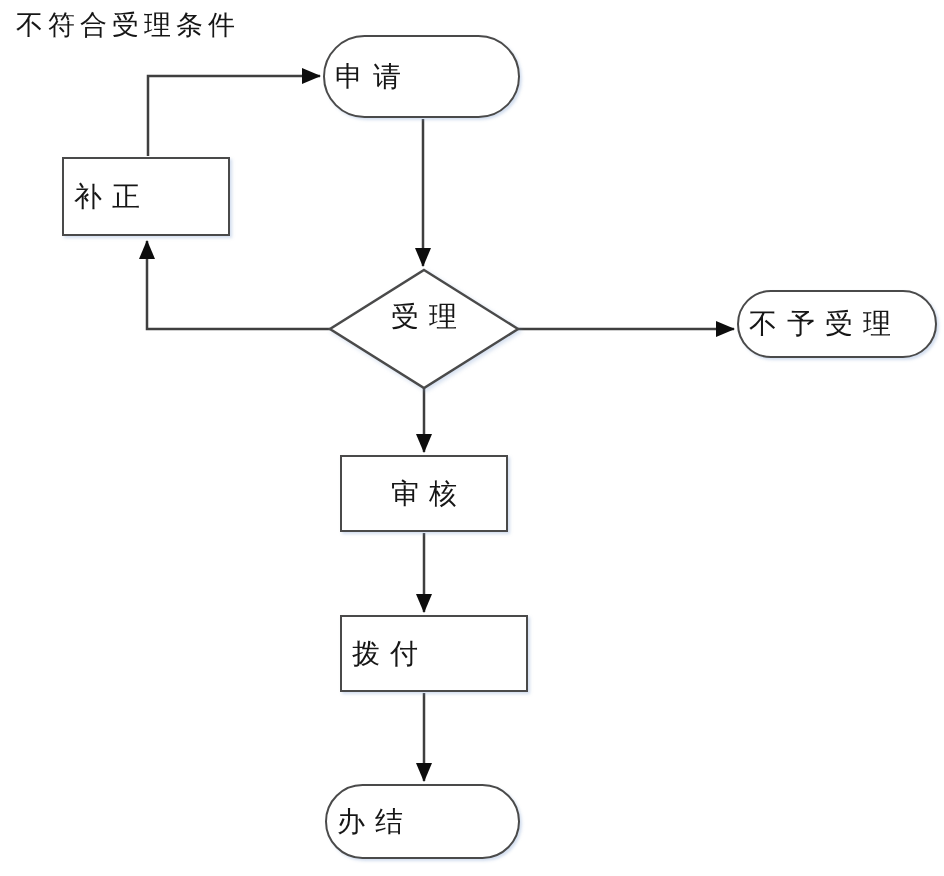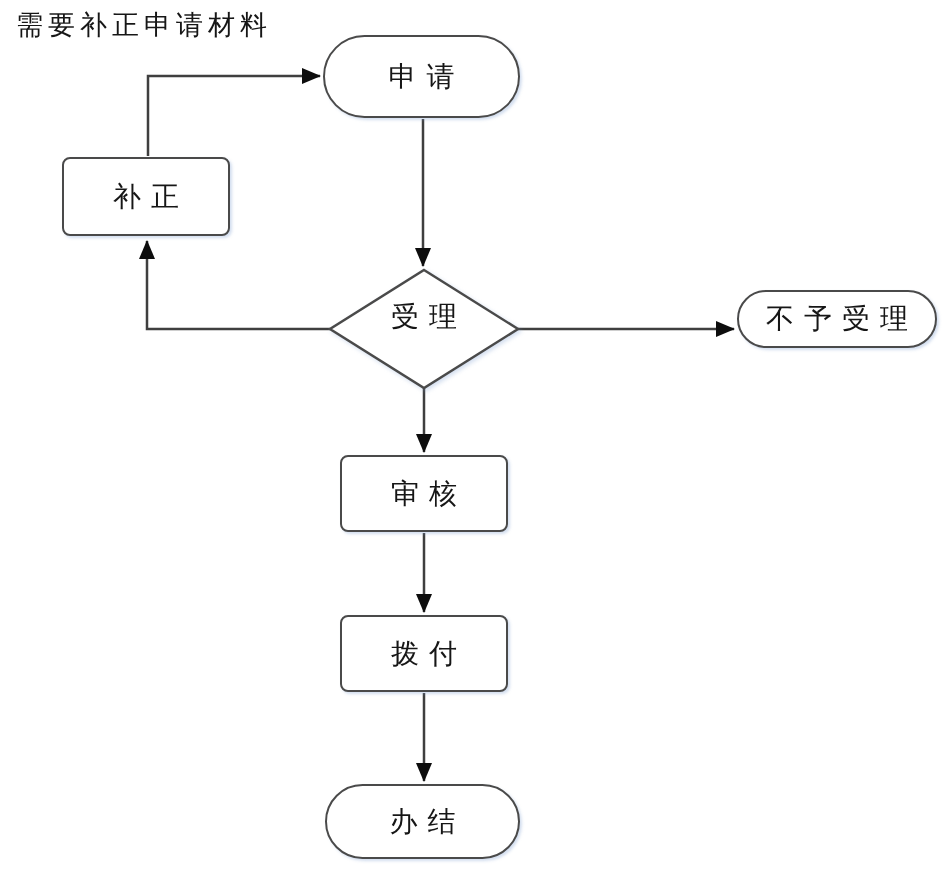--- a/index.html
+++ b/index.html
@@ -33,53 +33,52 @@
     stroke-width: 2.5;
     filter: drop-shadow(2px 2px 2px rgba(130, 160, 210, 0.35));
   }
   .node {
     position: absolute;
     box-sizing: border-box;
     background: #ffffff;
     border: 2.5px solid #4a4a4a;
     display: flex;
     align-items: center;
-    justify-content: center;
     box-shadow: 2px 2px 3px rgba(130, 160, 210, 0.35);
   }
   .node-label, .diamond-label {
     color: #161616;
     font-size: 28px;
     letter-spacing: 10px;
     text-indent: 10px;
     white-space: nowrap;
   }
   .stadium { border-radius: 42px; }
-  .rect { border-radius: 8px; }
+  .rect { border-radius: 0; }
   .diamond-text {
     position: absolute;
     display: flex;
     align-items: flex-start;
     justify-content: center;
     background: transparent;
   }
   .float-label {
     position: absolute;
     color: #161616;
     font-size: 27px;
     letter-spacing: 5px;
     white-space: nowrap;
   }
   
   #node-apply      { left: 323px; top: 35px;  width: 197px; height: 83px; }
   #node-correction { left: 62px;  top: 157px; width: 168px; height: 79px; }
   #diamond-text-accept { left: 354px; top: 298px; width: 140px; height: 60px; }
-  #node-reject     { left: 737px; top: 290px; width: 200px; height: 58px; border-radius: 40px; }
-  #node-review     { left: 340px; top: 455px; width: 168px; height: 77px; }
-  #node-disburse   { left: 340px; top: 615px; width: 168px; height: 77px; }
+  #node-reject     { left: 737px; top: 290px; width: 200px; height: 68px; border-radius: 40px; }
+  #node-review     { left: 340px; top: 455px; width: 168px; height: 77px; padding-left: 39px; }
+  #node-disburse   { left: 340px; top: 615px; width: 188px; height: 77px; }
   #node-complete   { left: 325px; top: 784px; width: 195px; height: 75px; border-radius: 39px; }
   #label-need-correction { left: 16px;  top: 7px; }
   #label-reject-condition { left: 516px; top: 254px; }
 </style>
 </head>
 <body>
 
 <div class="canvas">
 
   <svg class="edges" viewBox="0 0 944 876" xmlns="http://www.w3.org/2000/svg">
@@ -93,21 +92,21 @@
     <path class="edge" d="M330,329 L147,329 L147,241" marker-end="url(#arrow)"></path>
     <path class="edge" d="M148,156 L148,76 L320,76" marker-end="url(#arrow)"></path>
     <path class="edge" d="M518,329 L734,329" marker-end="url(#arrow)"></path>
     <path class="edge" d="M424,388 L424,452" marker-end="url(#arrow)"></path>
     <path class="edge" d="M424,533 L424,612" marker-end="url(#arrow)"></path>
     <path class="edge" d="M424,693 L424,781" marker-end="url(#arrow)"></path>
 
     <polygon class="diamond-shape" points="424,270 518,329 424,388 330,329"></polygon>
   </svg>
 
-  <div class="float-label" id="label-need-correction">需要补正申请材料</div>
+  <div class="float-label" id="label-need-correction">不符合受理条件</div>
 
   <div class="node stadium" id="node-apply">
     <span class="node-label">申请</span>
   </div>
 
   <div class="node rect" id="node-correction">
     <span class="node-label">补正</span>
   </div>
 
   <div class="diamond-text" id="diamond-text-accept">

